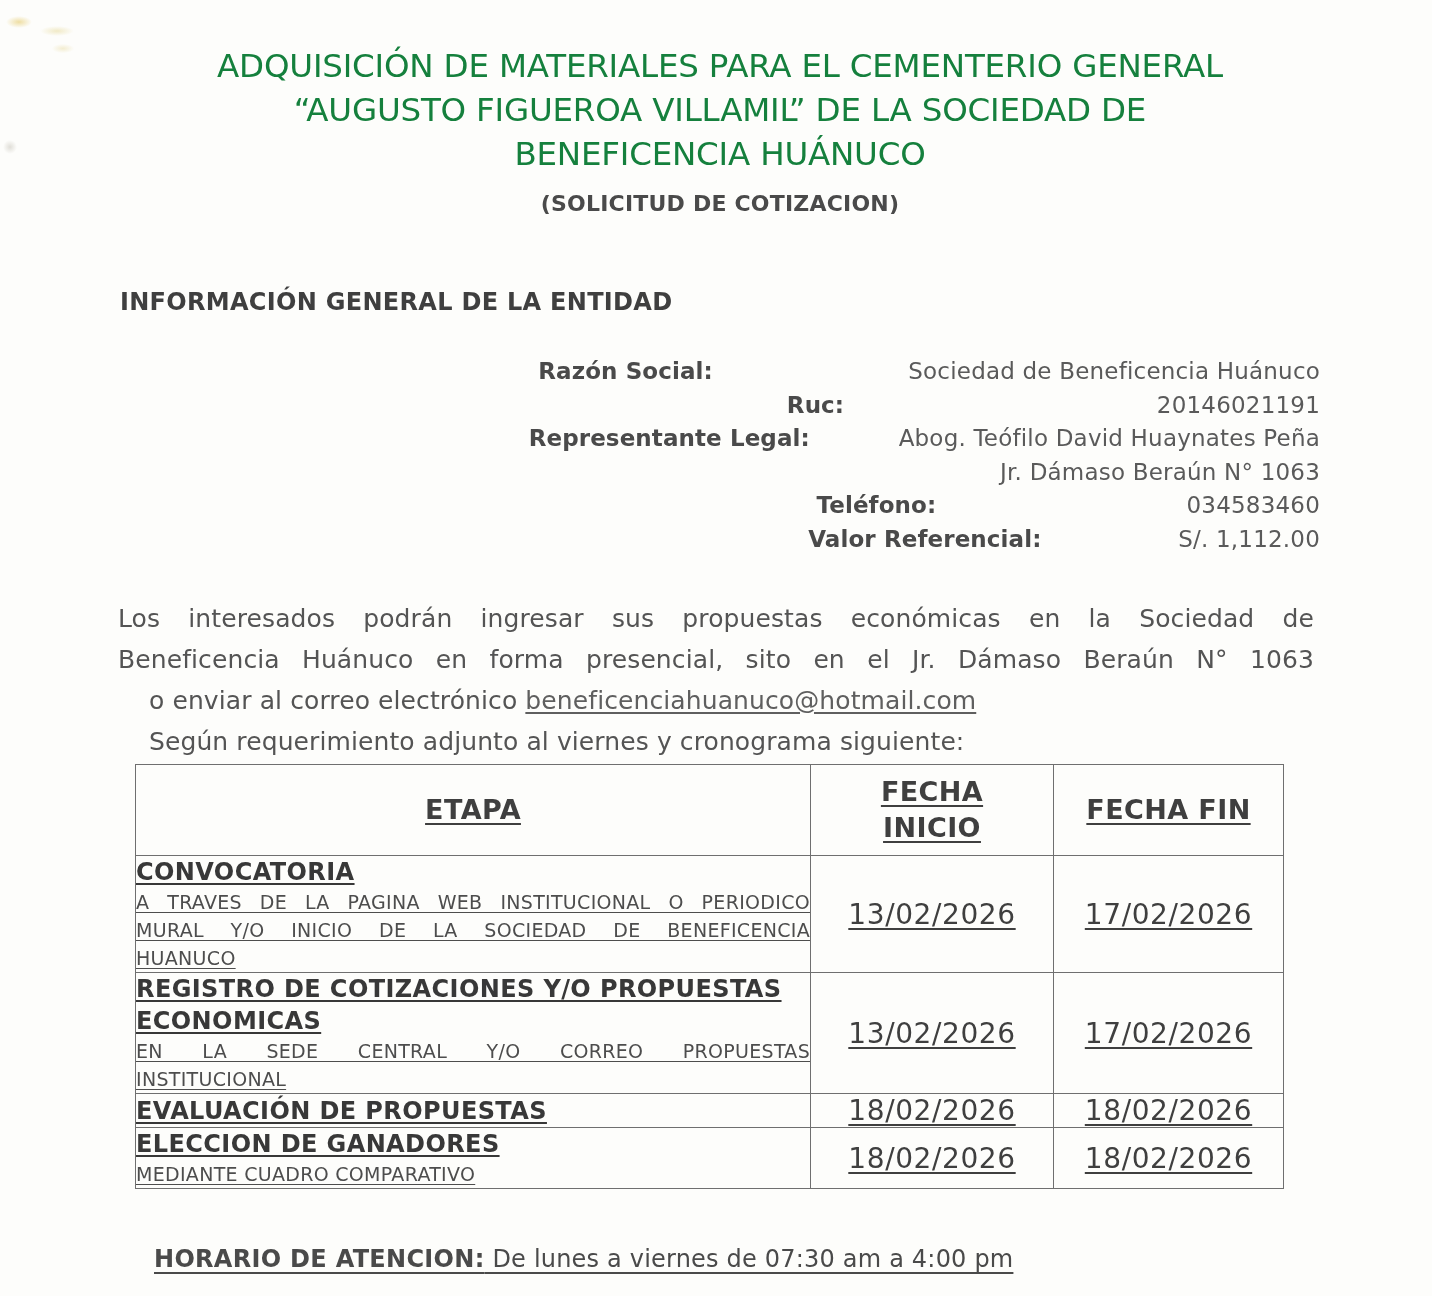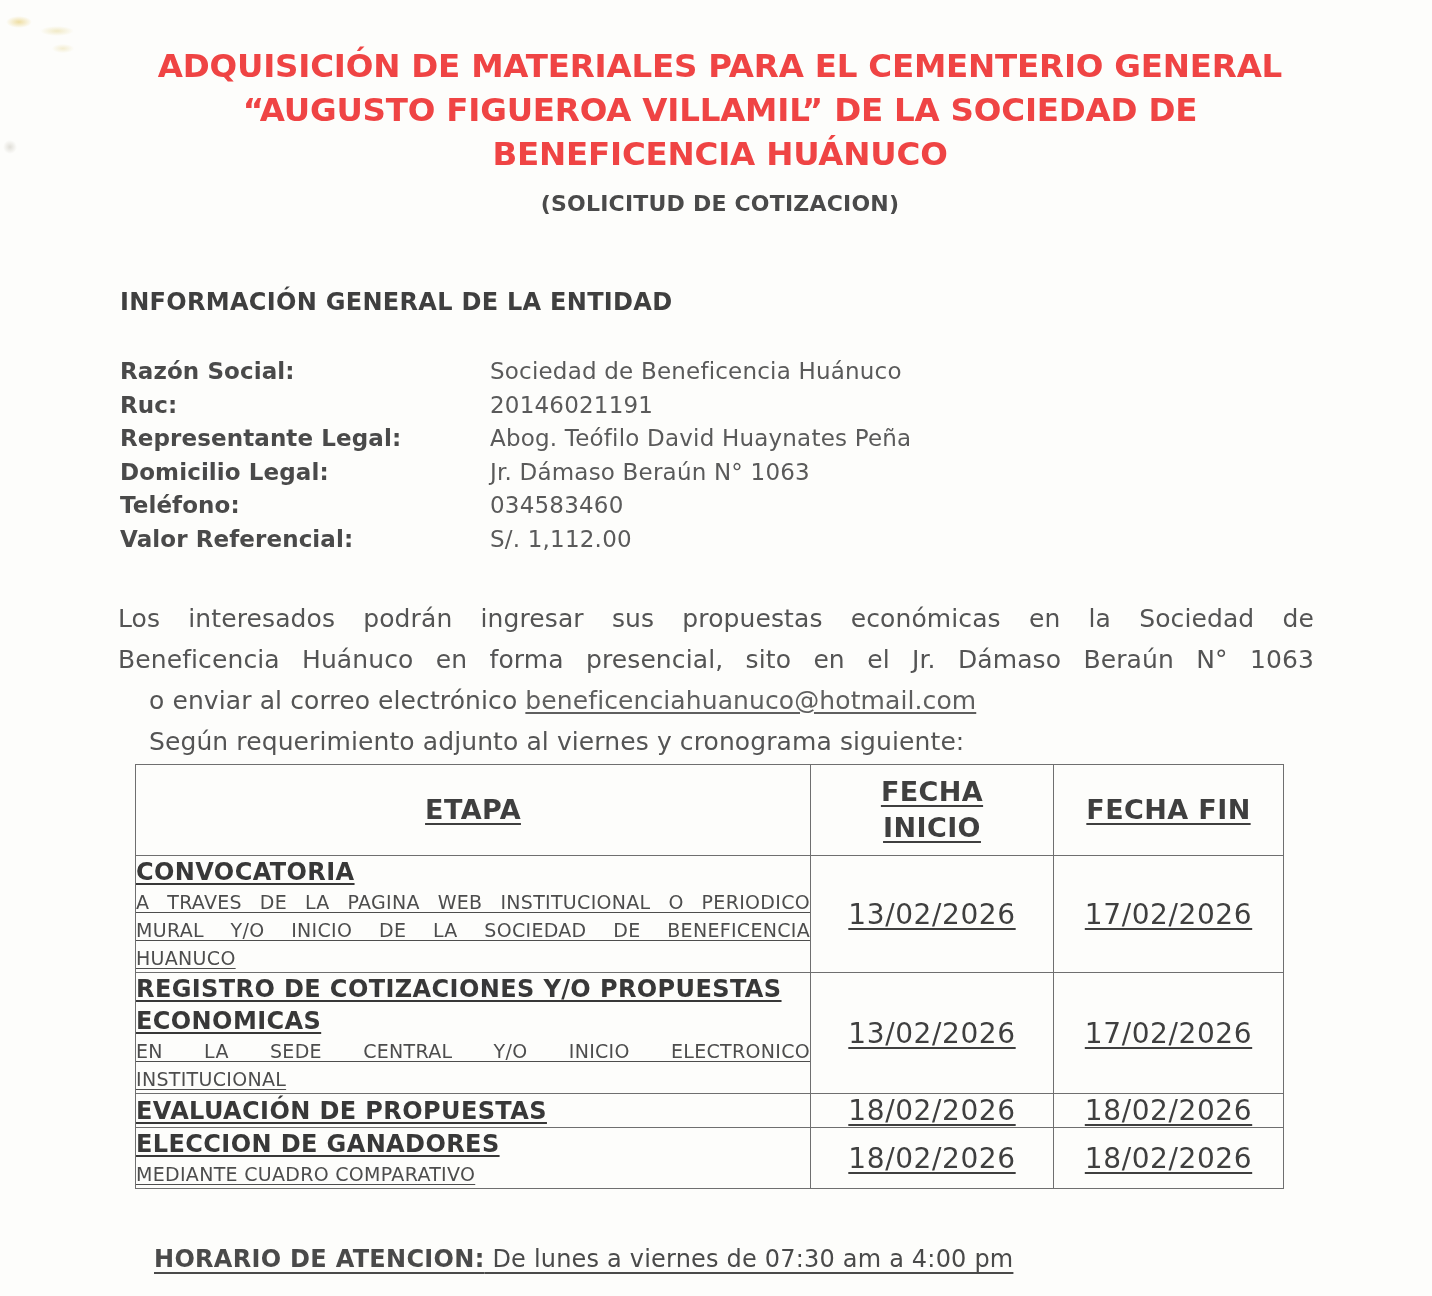--- a/index.html
+++ b/index.html
@@ -54,25 +54,25 @@
 
   
   .title-block {
     position: absolute;
     left: 120px;
     top: 44px;
     width: 1200px;
     text-align: center;
   }
   .title-line {
-    font-weight: bold;
+    font-weight: normal;
     font-size: 32.5px;
     line-height: 44px;
     letter-spacing: -0.2px;
-    color: #ef4444;
+    color: #15803d;
     white-space: nowrap;
   }
   .subtitle {
     margin-top: 15px;
     font-weight: bold;
     font-size: 22px;
     letter-spacing: 0.2px;
     color: #4a4a4a;
   }
 
@@ -91,20 +91,21 @@
   .info-list {
     position: absolute;
     left: 120px;
     top: 358px;
     width: 1200px;
   }
   .info-row {
     display: flex;
     height: 33.5px;
     align-items: baseline;
+    justify-content: flex-end;
   }
   .info-label {
     width: 370px;
     flex: 0 0 370px;
     font-weight: bold;
     font-size: 23px;
     color: #4a4a4a;
     letter-spacing: 0.1px;
   }
   .info-value {
@@ -281,21 +282,20 @@
     </div>
     <div class="info-row">
       <div class="info-label">Ruc:</div>
       <div class="info-value">20146021191</div>
     </div>
     <div class="info-row">
       <div class="info-label">Representante Legal:</div>
       <div class="info-value">Abog. Teófilo David Huaynates Peña</div>
     </div>
     <div class="info-row">
-      <div class="info-label">Domicilio Legal:</div>
       <div class="info-value">Jr. Dámaso Beraún N° 1063</div>
     </div>
     <div class="info-row">
       <div class="info-label">Teléfono:</div>
       <div class="info-value">034583460</div>
     </div>
     <div class="info-row">
       <div class="info-label">Valor Referencial:</div>
       <div class="info-value">S/. 1,112.00</div>
     </div>
@@ -345,21 +345,21 @@
         <td class="date-cell">
           <span class="date-text">17/02/2026</span>
         </td>
       </tr>
 
       <tr>
         <td class="etapa-cell">
           <span class="etapa-title full-underline">REGISTRO DE COTIZACIONES Y/O PROPUESTAS</span>
           <span class="etapa-title">ECONOMICAS</span>
           <div class="etapa-detail">
-            <span class="jline">EN LA SEDE CENTRAL Y/O INICIO ELECTRONICO</span>
+            <span class="jline">EN LA SEDE CENTRAL Y/O CORREO PROPUESTAS</span>
             <span class="lline">INSTITUCIONAL</span>
           </div>
         </td>
         <td class="date-cell">
           <span class="date-text">13/02/2026</span>
         </td>
         <td class="date-cell">
           <span class="date-text">17/02/2026</span>
         </td>
       </tr>

